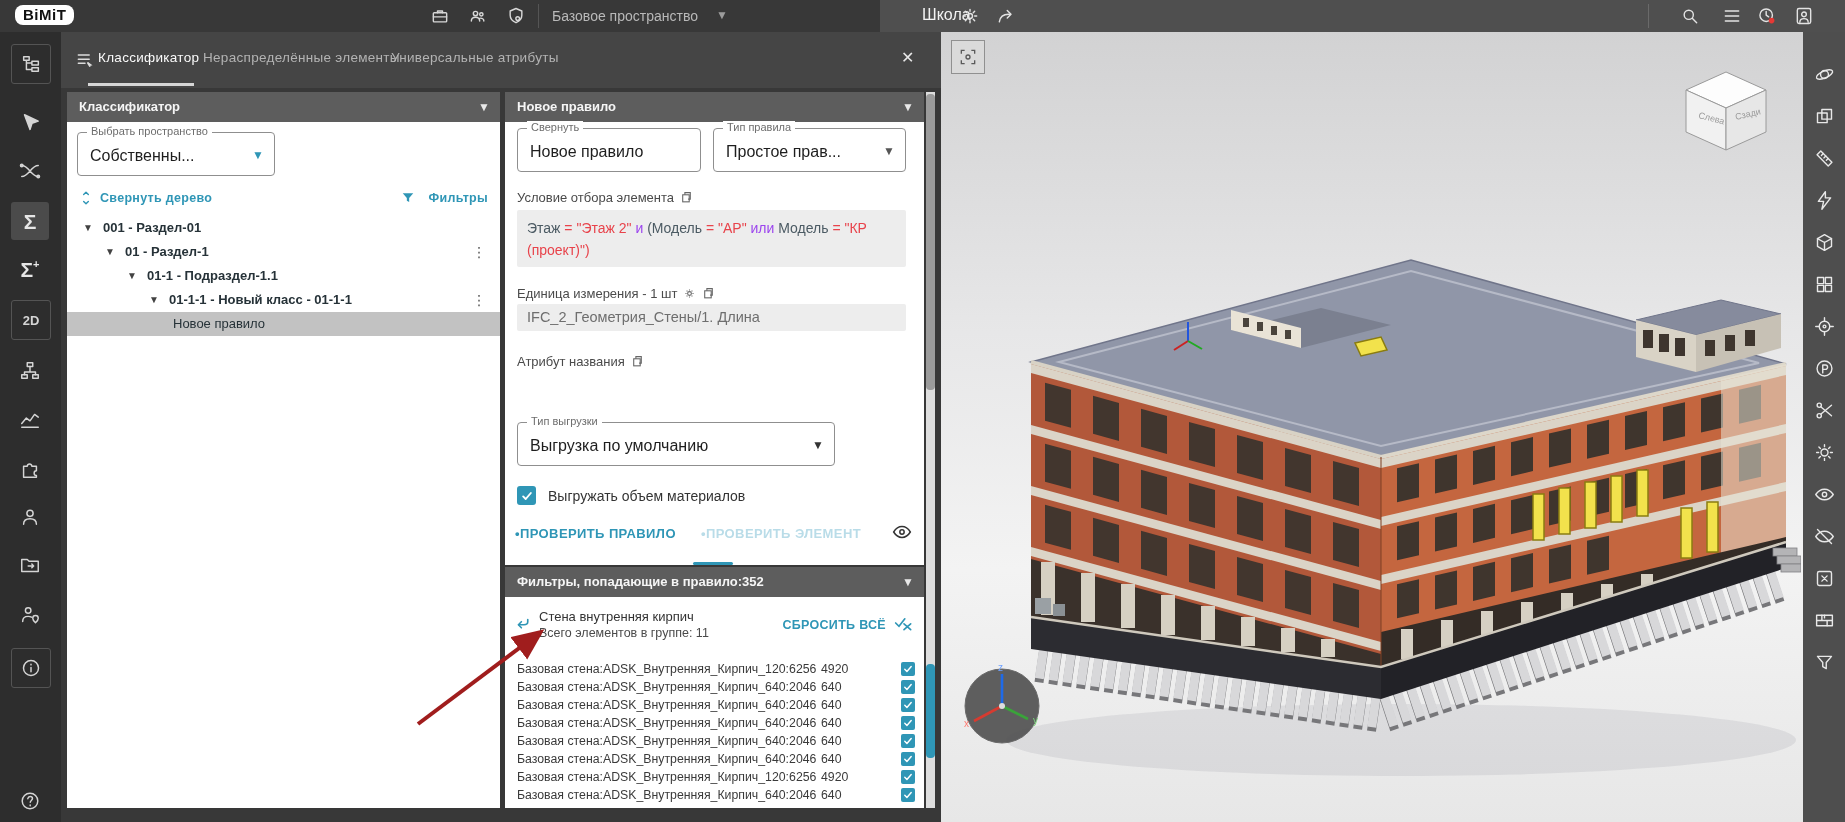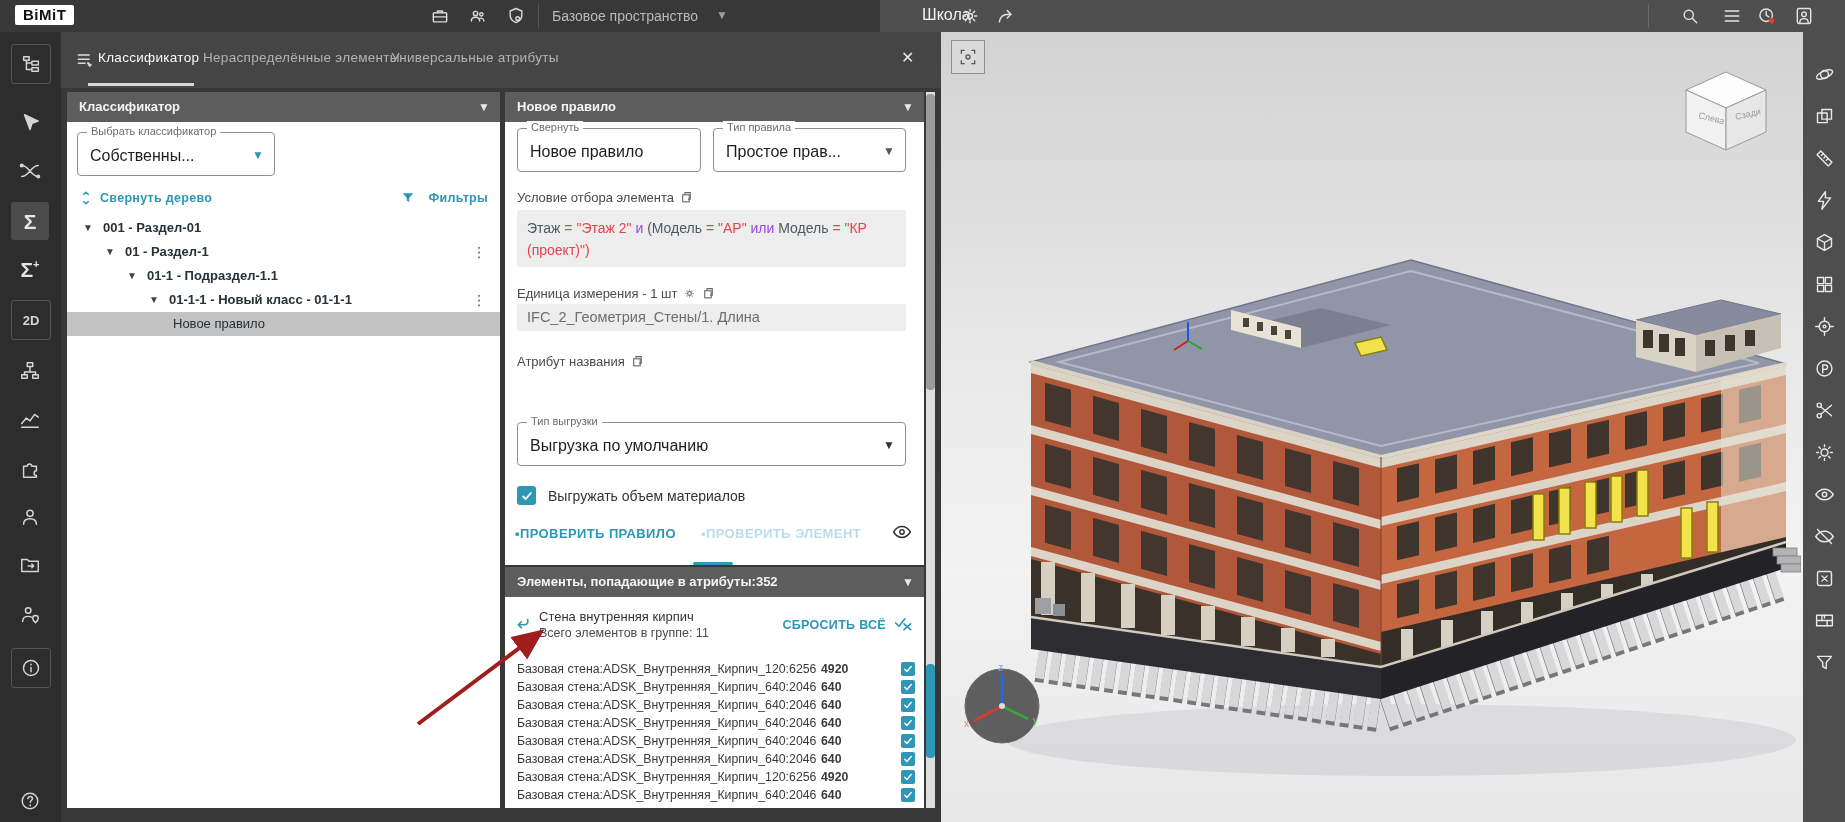--- a/index.html
+++ b/index.html
@@ -4,21 +4,21 @@
 <style>
   html,body{margin:0;padding:0;background:#2c2c2c;}
   body{width:1845px;height:822px;overflow:hidden;position:relative;
        font-family:"Liberation Sans",sans-serif;-webkit-font-smoothing:antialiased;}
   .abs{position:absolute;}
   svg{display:block;}
 
   
   .topbar{left:0;top:0;width:1845px;height:32px;background:#4f4f4f;}
   .topbar-left{left:0;top:0;width:880px;height:32px;background:#383838;display:flex;align-items:center;}
-  .logo{position:absolute;left:15px;top:5px;background:#fff;border-radius:2px;padding:1px 8px 2px;
+  .logo{position:absolute;left:15px;top:5px;background:#fff;border-radius:8px;padding:1px 8px 2px;
         color:#111;font-weight:bold;font-size:15px;letter-spacing:.5px;}
   .tb-ic{position:absolute;top:6px;width:22px;height:22px;color:#d8d8d8;}
   .tb-ic svg{stroke:#d8d8d8;fill:none;stroke-width:1.7;stroke-linecap:round;stroke-linejoin:round;width:20px;height:20px;}
   .tb-sep{position:absolute;top:4px;width:1px;height:24px;background:#555;}
   .ws-label{position:absolute;left:552px;top:8px;color:#b9b9b9;font-size:14px;}
   .ws-caret{position:absolute;left:716px;top:8px;color:#9c9c9c;font-size:12px;}
   .proj-title{position:absolute;left:922px;top:6px;color:#f2f2f2;font-size:16px;}
   .tb-right-ic svg{stroke:#e3e3e3;fill:none;stroke-width:1.7;stroke-linecap:round;stroke-linejoin:round;width:20px;height:20px;}
 
   
@@ -64,21 +64,21 @@
   .gbox{position:absolute;background:#ededed;border-radius:2px;box-sizing:border-box;color:#6e6e6e;}
   .f-id{color:#4b5a63;} .f-op{color:#e8434b;} .f-str{color:#e8434b;} .f-bool{color:#9c45ee;}
 
   .cb{width:19px;height:19px;border-radius:3px;background:#2f96b6;display:inline-flex;align-items:center;justify-content:center;}
   .cb svg{stroke:#fff;fill:none;stroke-width:2.2;stroke-linecap:round;stroke-linejoin:round;}
   .btn{font-size:13px;font-weight:bold;letter-spacing:.4px;white-space:nowrap;}
 
   
   .erow{position:absolute;left:0;right:0;height:18px;line-height:18px;font-size:12.3px;color:#3a3a3a;}
   .erow .ename{position:absolute;left:12px;width:300px;white-space:nowrap;overflow:hidden;}
-  .erow .eval{position:absolute;left:316px;width:40px;font-weight:bold;}
+  .erow .eval{position:absolute;left:316px;width:40px;}
   .erow .ecb{position:absolute;right:9px;top:2px;width:14px;height:14px;border-radius:2px;background:#2f96b6;
              display:flex;align-items:center;justify-content:center;}
   .erow .ecb svg{stroke:#fff;fill:none;stroke-width:2;stroke-linecap:round;stroke-linejoin:round;}
 
   .scrollbar{position:absolute;left:865px;top:60px;width:9px;height:716px;background:#dedede;}
   .sb-thumb{position:absolute;left:0;width:9px;background:#9b9b9b;border-radius:4px;}
   .sb-thumb.tealth{background:#2f96b6;}
   .resize-handle{position:absolute;left:632px;top:530px;width:40px;height:3px;background:#2f96b6;border-radius:2px;}
 
   
@@ -262,21 +262,21 @@
     <div class="tab-close">✕</div>
   </div>
 
   <div class="panel" style="left:6px;top:60px;width:433px;height:716px">
     <div class="phead">
       <span>Классификатор</span>
       <span class="caret">▼</span>
     </div>
 
     <div class="ofield" style="left:10px;top:40px;width:198px;height:44px">
-      <span class="flabel">Выбрать классификатор</span>
+      <span class="flabel">Выбрать пространство</span>
       <span class="fvalue">Собственны...</span>
       <span class="fcaret" style="color:#2f96b6">▼</span>
     </div>
 
     <div class="abs" style="left:12px;top:99px;display:flex;align-items:center;gap:7px">
       <svg viewBox="0 0 24 24" style="width:14px;height:14px;stroke:#2f96b6;fill:none;stroke-width:2.4;stroke-linecap:round;stroke-linejoin:round">
         <path d="M8 6l4-4 4 4M8 18l4 4 4-4"></path>
       </svg>
       <span class="link">Свернуть дерево</span>
     </div>
@@ -351,21 +351,21 @@
     <div class="gbox" style="left:12px;top:212px;width:389px;height:27px;line-height:27px;padding:0 10px;font-size:14.5px">IFC_2_Геометрия_Стены/1. Длина</div>
 
     <div class="slabel" style="left:12px;top:262px">
       <span>Атрибут названия</span>
       <svg viewBox="0 0 24 24" style="width:13px;height:13px;stroke:#666;fill:none;stroke-width:2">
           <rect x="5" y="7" width="12" height="13"></rect>
           <path d="M9 7V3h10v12h-4"></path>
         </svg>
     </div>
 
-    <div class="ofield" style="left:12px;top:330px;width:389px;height:44px">
+    <div class="ofield" style="left:12px;top:330px;width:318px;height:44px">
       <span class="flabel">Тип выгрузки</span>
       <span class="fvalue">Выгрузка по умолчанию</span>
       <span class="fcaret" style="color:#333">▼</span>
     </div>
 
     <div class="abs" style="left:12px;top:394px;display:flex;align-items:center;gap:12px">
       <span class="cb">
         <svg viewBox="0 0 14 14" style="width:12px;height:12px">
             <polyline points="2.5,7.5 5.5,10.5 11.5,3.5"></polyline>
           </svg>
@@ -380,21 +380,21 @@
           <path d="M2 12s4-6.5 10-6.5S22 12 22 12s-4 6.5-10 6.5S2 12 2 12z"></path>
           <circle cx="12" cy="12" r="2.6"></circle>
         </svg>
     </div>
   </div>
 
   <div class="resize-handle"></div>
 
   <div class="panel" style="left:444px;top:535px;width:419px;height:241px">
     <div class="phead">
-      <span>Элементы, попадающие в атрибуты:352</span>
+      <span>Фильтры, попадающие в правило:352</span>
       <span class="caret">▼</span>
     </div>
 
     <div class="abs" style="left:10px;top:48px;width:18px;height:18px">
       <svg viewBox="0 0 24 24" style="stroke:#2f96b6;fill:none;stroke-width:2.2;stroke-linecap:round;stroke-linejoin:round;width:18px;height:18px">
         <path d="M17 6v3c0 3-2 4-5 4H5"></path>
           <path d="M8.5 9 4.5 13l4 4"></path>
       </svg>
     </div>
     <div class="abs" style="left:34px;top:42px;font-size:13px;color:#333">Стена внутренняя кирпич</div>

